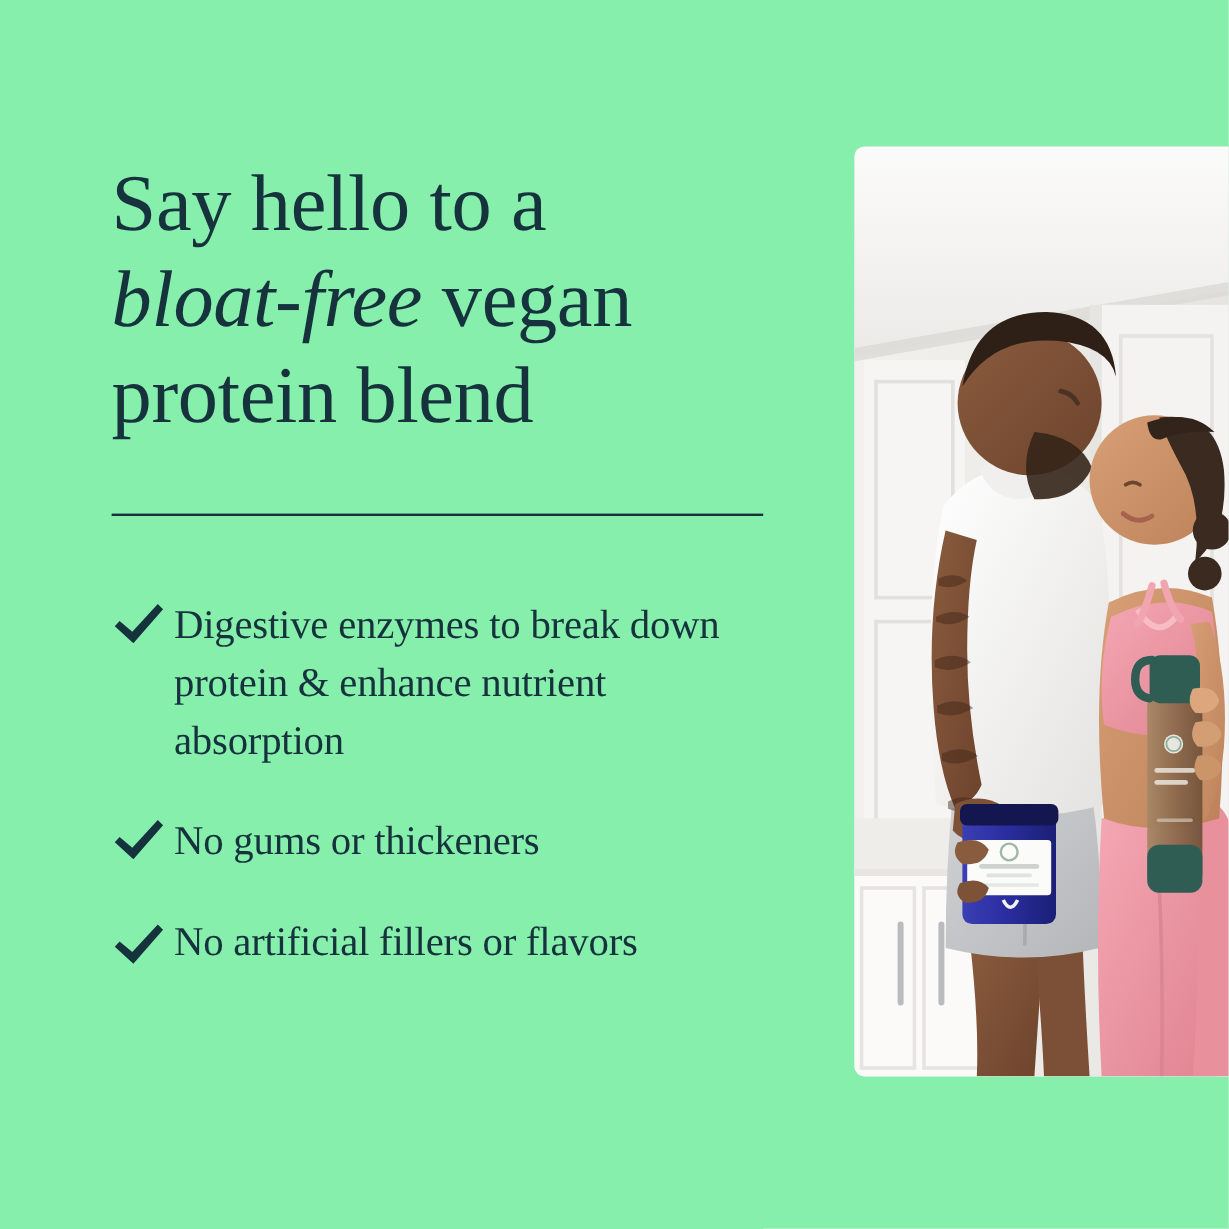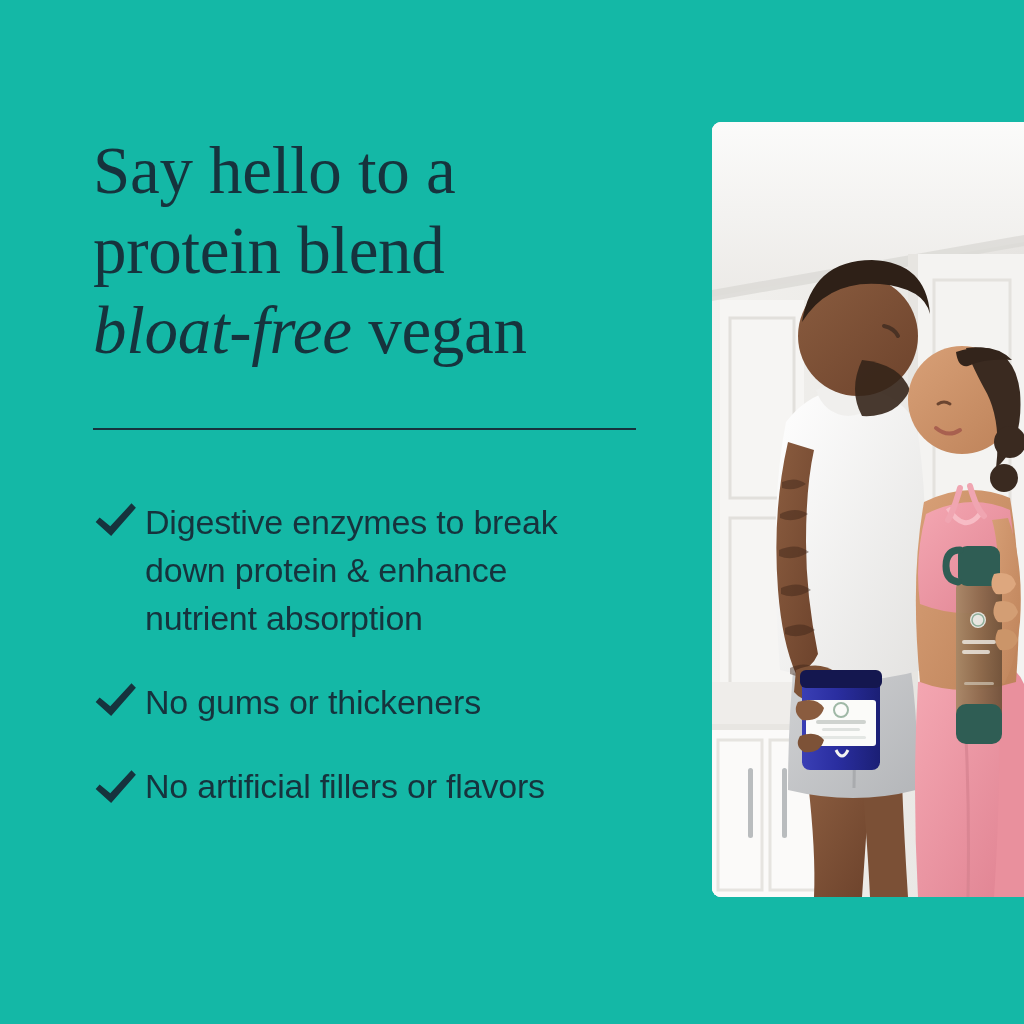--- a/index.html
+++ b/index.html
@@ -2,21 +2,21 @@
 <html><head>
 <meta charset="utf-8">
 <style>
   html,body{margin:0;padding:0;}
   body{
     width:1024px;height:1024px;overflow:hidden;
     background:#f7f7f5;
     font-family:"Liberation Sans", sans-serif;
     -webkit-font-smoothing:antialiased;
   }
-  .canvas{position:relative;width:1024px;height:1024px;background:#14b8a6;}
+  .canvas{position:relative;width:1024px;height:1024px;background:#86efac;}
 
   
   .text-col{position:absolute;left:93px;top:130px;width:560px;}
 
   .headline{
     font-family:"Liberation Serif", serif;
     color:#16333d;
     font-size:67px;
     line-height:80px;
     letter-spacing:-0.3px;
@@ -41,21 +41,21 @@
   .check{
     width:52px;flex:0 0 52px;
     padding-top:4px;
     display:block;
   }
   .check svg{display:block;}
   .bullet-text{
     color:#16333d;
     font-size:34px;
     line-height:48px;
-    font-family:Liberation Sans, sans-serif;
+    font-family:Liberation Serif, serif;
     font-weight:400;
     letter-spacing:-0.2px;
     max-width:480px;
   }
 
   
   .photo{
     position:absolute;left:712px;top:122px;
     width:312px;height:775px;
     border-radius:9px 0 0 9px;
@@ -65,22 +65,22 @@
   .photo svg{display:block;width:312px;height:775px;}
 </style>
 </head>
 <body>
 
 <div class="canvas">
 
   <div class="text-col">
     <h1 class="headline">
       <span class="ln">Say hello to a</span>
+      <span class="ln"><em class="ital">bloat-free</em><span> vegan</span></span>
       <span class="ln">protein blend</span>
-      <span class="ln"><em class="ital">bloat-free</em><span> vegan</span></span>
     </h1>
   </div>
 
   <div class="divider"></div>
 
   <div class="bullets">
 
     <div class="bullet">
       <span class="check">
         <svg viewBox="0 0 52 44" width="46" height="39" aria-hidden="true">

